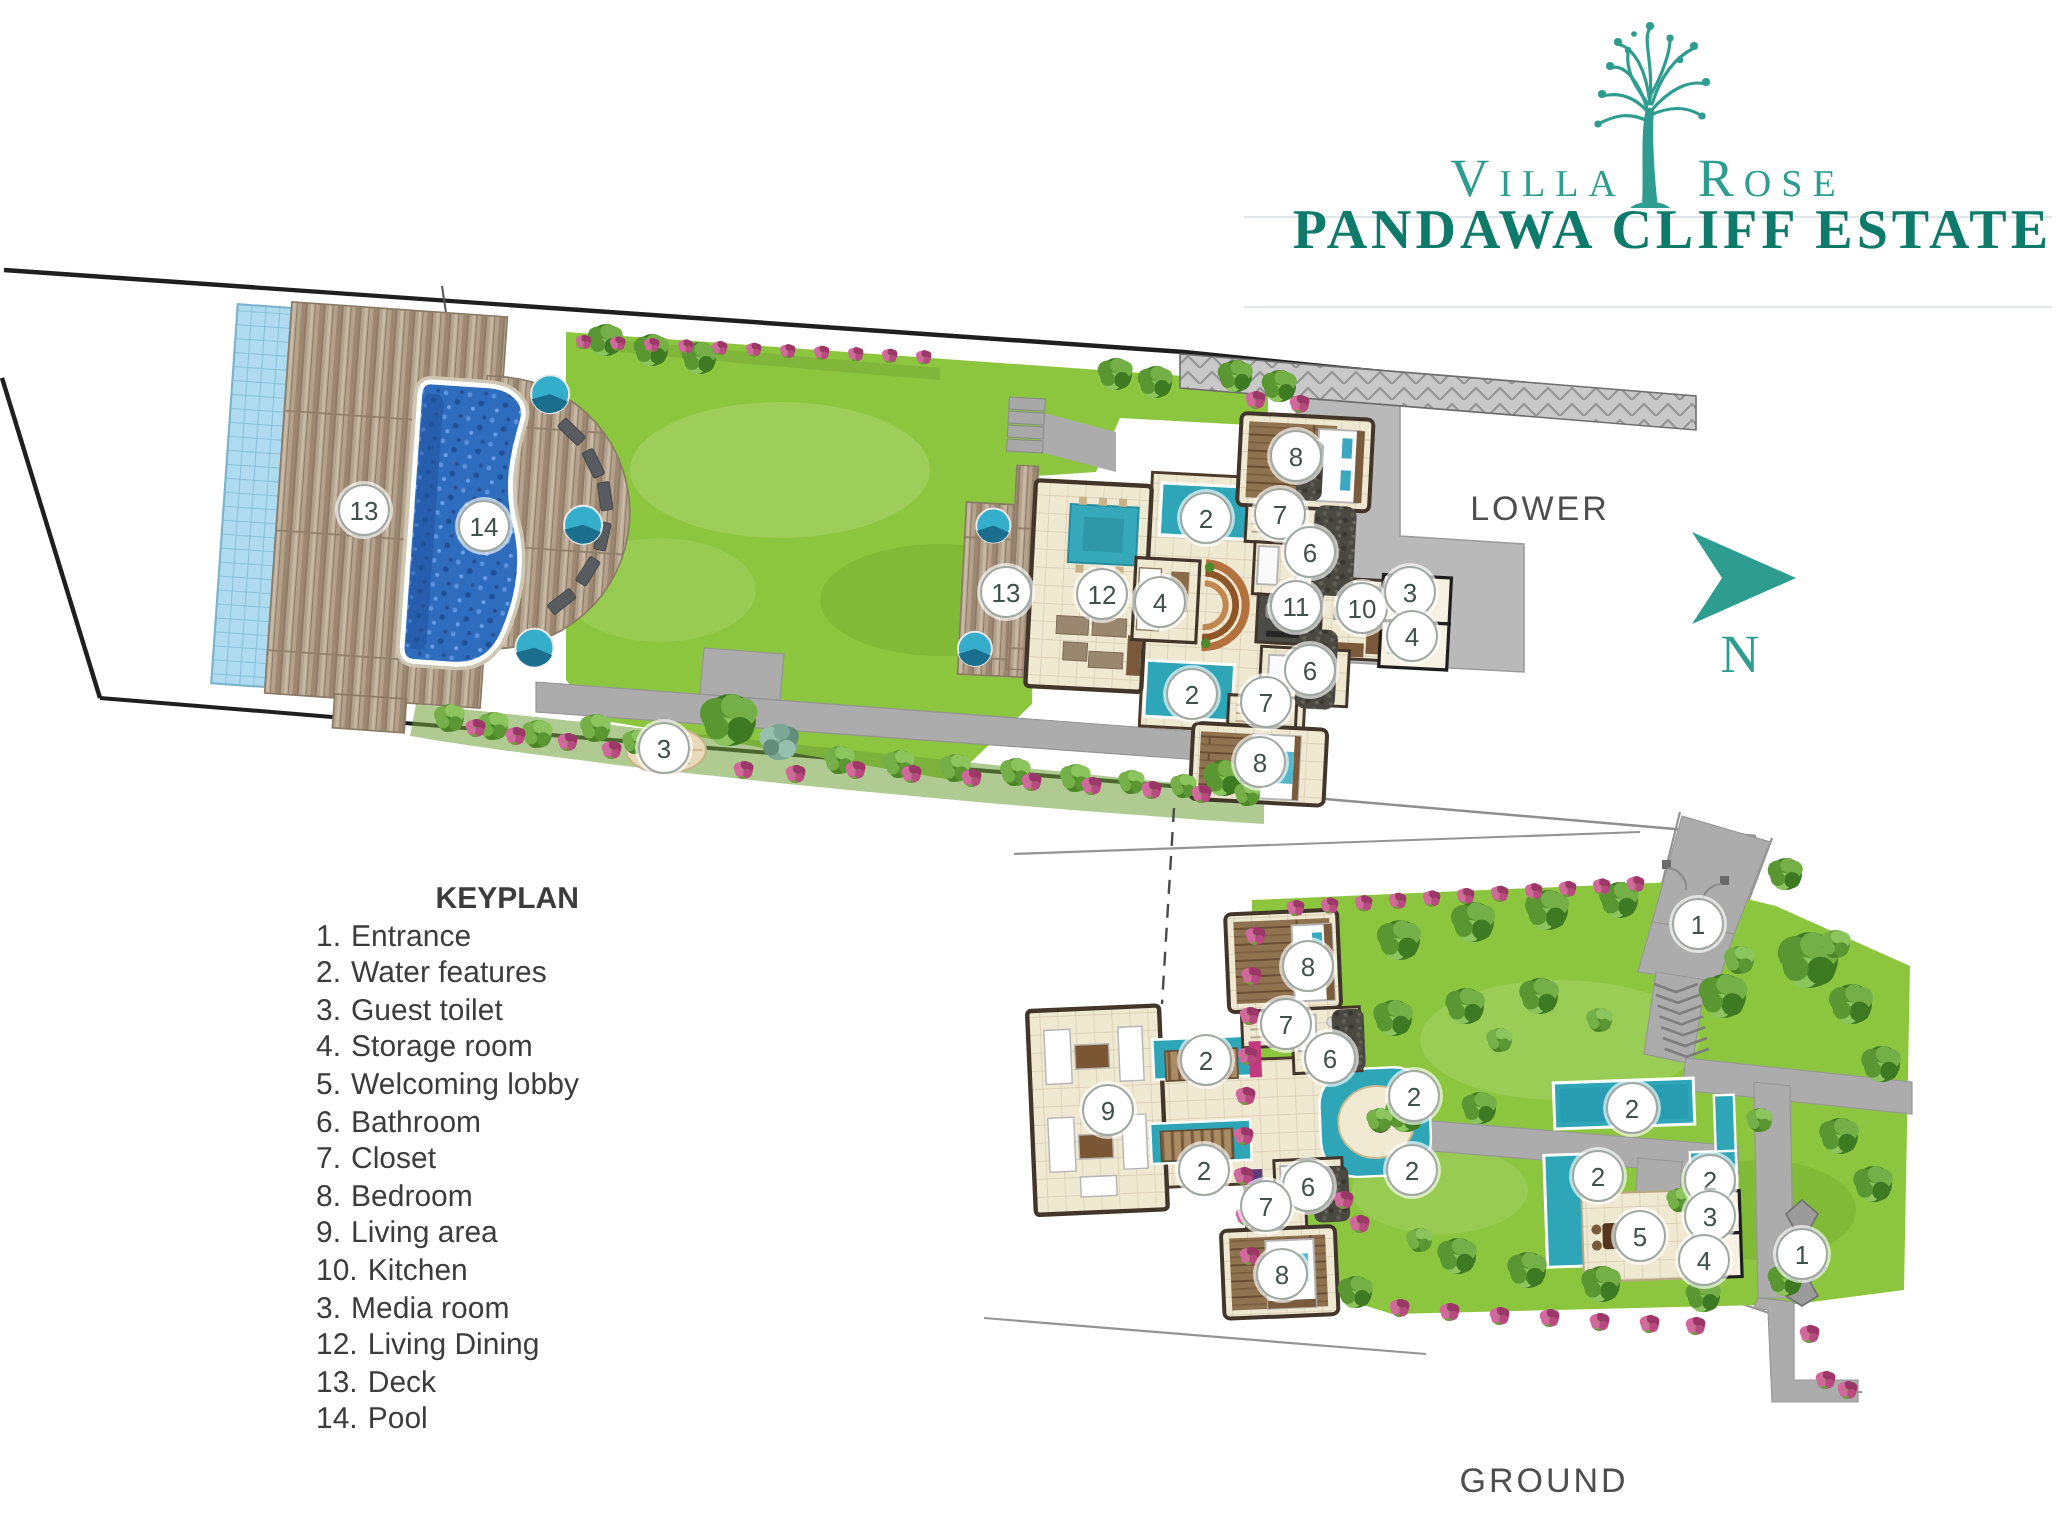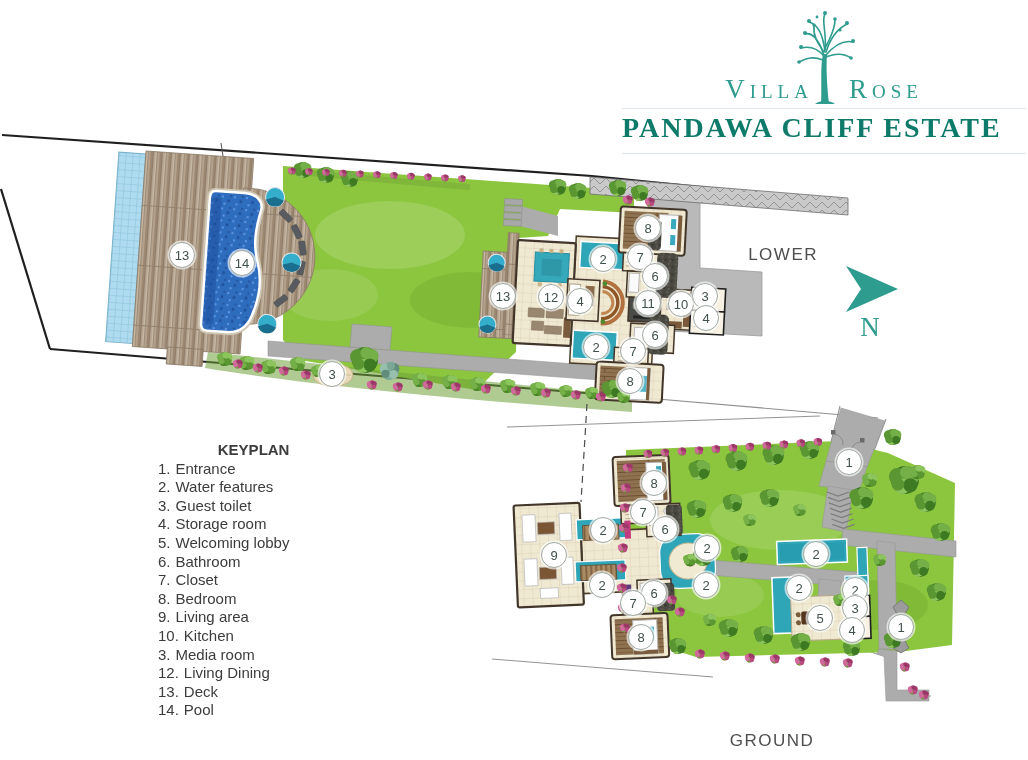--- a/index.html
+++ b/index.html
@@ -7,26 +7,26 @@
          font-family:"Liberation Sans",sans-serif;}
   #plan-art{position:absolute;left:0;top:0;}
   
   #logo{position:absolute;left:622px;top:8px;width:404px;height:150px;}
   #logo .tree{position:absolute;left:50%;margin-left:-45px;top:0;}
   #logo .brand{position:absolute;top:66px;width:100%;display:flex;justify-content:center;gap:36px;
       font-family:"Liberation Serif",serif;font-variant:small-caps;font-size:27px;
       letter-spacing:5px;color:#2E9C8E;}
   #logo .divider{position:absolute;left:0;width:100%;height:1px;background:#dfe5e8;}
   #logo .div1{top:100px}  #logo .div2{top:145px}
-  #logo .estate{position:absolute;top:104px;width:100%;text-align:left;
+  #logo .estate{position:absolute;top:92px;width:100%;text-align:right;
       font-family:"Liberation Serif",serif;font-weight:bold;font-size:28px;
       letter-spacing:2px;color:#0D7A6A;white-space:nowrap;}
   
   .plan-label{position:absolute;font-size:17px;letter-spacing:1.5px;color:#4E4E4E;text-align:center;}
-  #label-lower{left:722px;top:245px;width:96px;text-align:right;}
+  #label-lower{left:722px;top:245px;width:96px;}
   #label-ground{left:712px;top:687px;width:120px;margin-top:44px;}
   #north-n{position:absolute;left:852px;top:312px;width:36px;text-align:center;
       font-family:"Liberation Serif",serif;font-size:27px;color:#2E9C8E;}
   
   #keyplan{position:absolute;left:158px;top:441px;color:#3C3C3C;font-size:15px;line-height:18.6px;}
   #keyplan .kp-title{font-weight:bold;text-align:right;}
   #keyplan .kp-row{white-space:nowrap;}
   #keyplan .kp-num{margin-right:5px;}
   
   #marker-layer{position:absolute;left:0;top:0;width:1028px;height:760px;pointer-events:none;}

